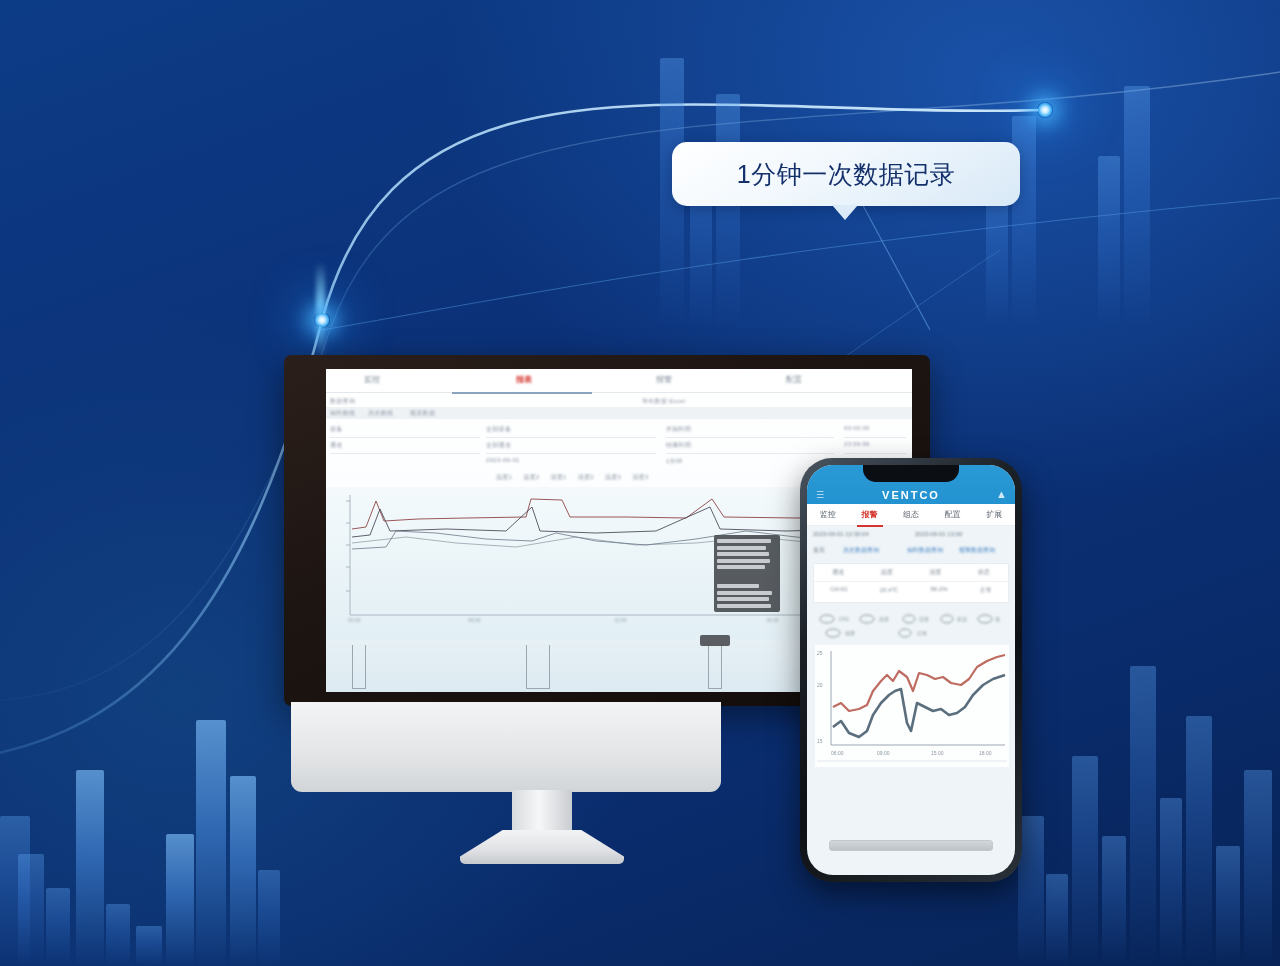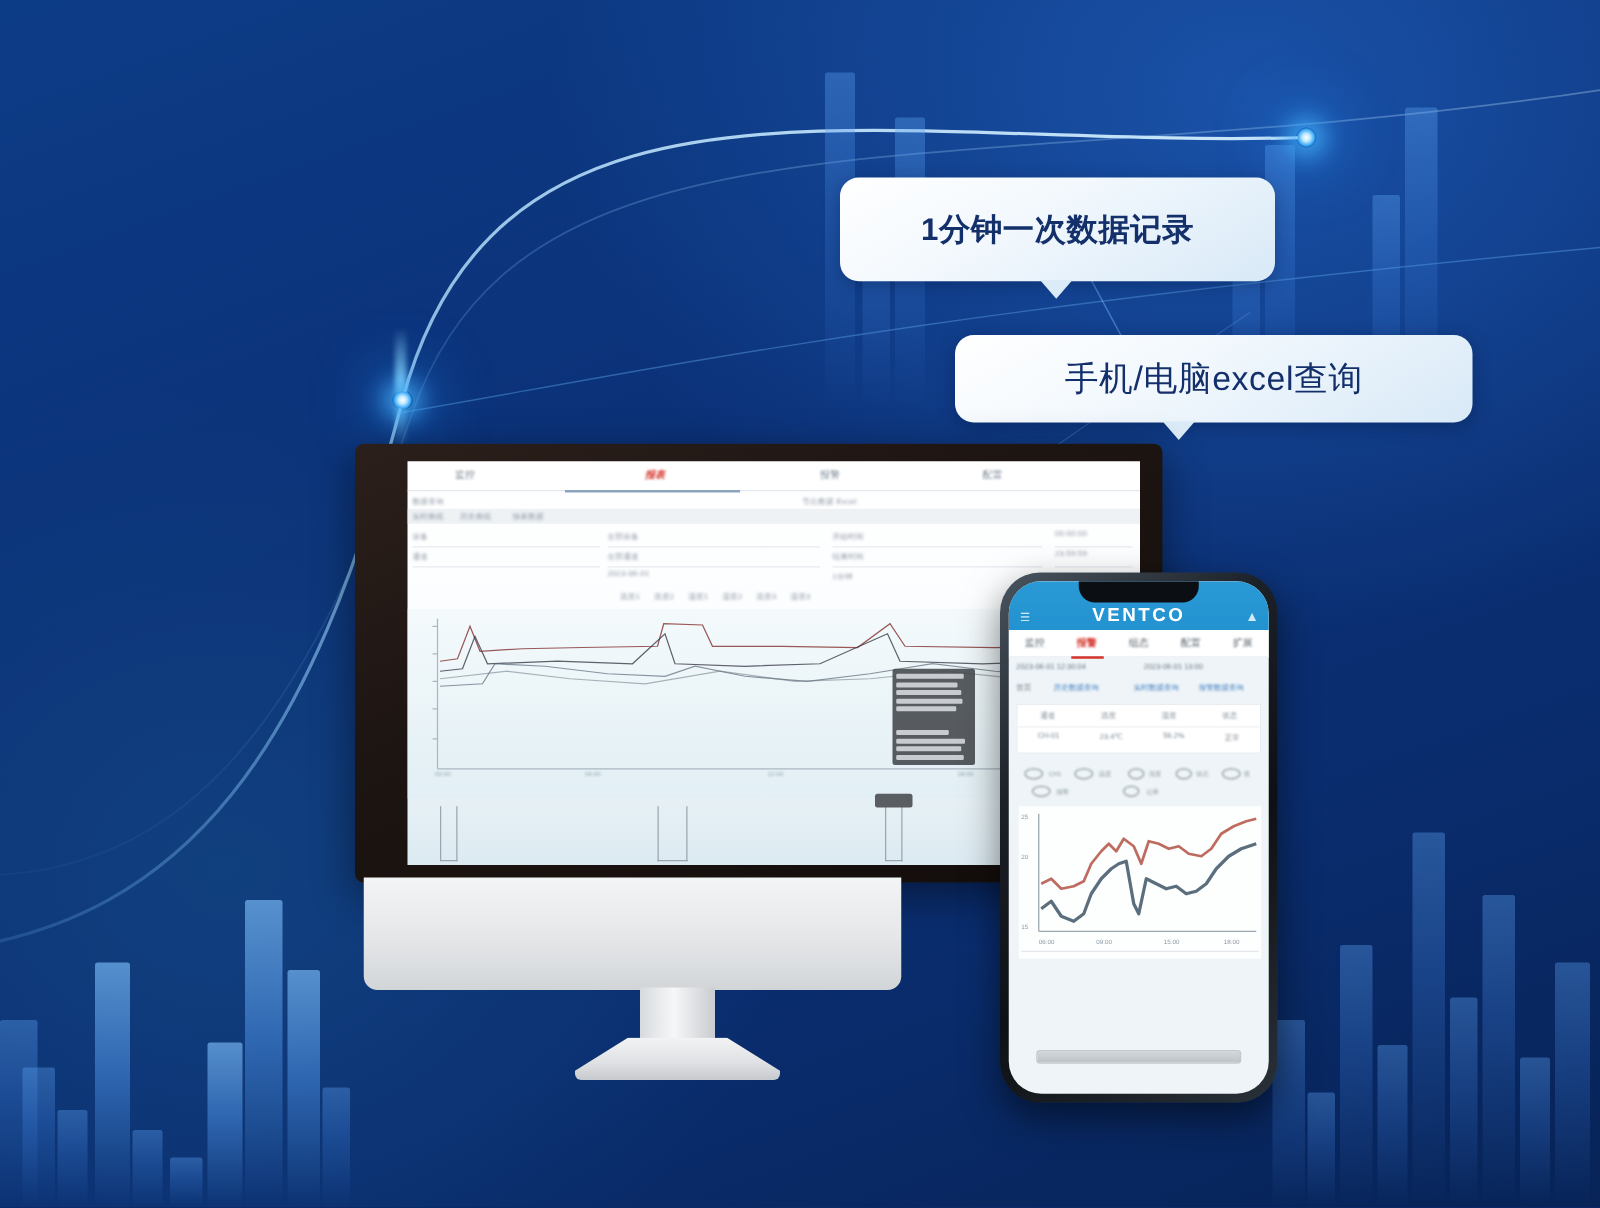--- a/index.html
+++ b/index.html
@@ -41,21 +41,21 @@
     box-shadow:0 3px 14px rgba(0,20,60,.34);
     letter-spacing:.5px;white-space:nowrap;
   }
   .bubble .tail{
     position:absolute;bottom:-14px;width:0;height:0;
     border-left:13px solid transparent;border-right:13px solid transparent;
     border-top:15px solid #dcebf8;
   }
   #b-year{left:330px;top:64px;width:310px;height:84px;font-size:31px;}
   #b-year .tail{left:146px;}
-  #b-minute{left:672px;top:142px;width:348px;height:83px;font-size:25px;font-weight:bold;}
+  #b-minute{left:672px;top:142px;width:348px;height:64px;font-size:25px;}
   #b-minute .tail{left:160px;}
   #b-refresh{left:94px;top:212px;width:440px;height:78px;font-size:30px;}
   #b-refresh .tail{left:196px;}
   #b-excel{left:764px;top:268px;width:414px;height:70px;font-size:27px;}
   #b-excel .tail{left:166px;}
 
   
   #monitor{position:absolute;left:284px;top:355px;width:646px;height:351px;}
   #monitor .bezel{
     position:absolute;inset:0;border-radius:7px;
@@ -79,21 +79,21 @@
   .foot{
     position:absolute;left:460px;top:830px;width:164px;height:34px;
     background:linear-gradient(180deg,#f2f3f4 0%,#dfe1e4 60%,#c6c9cd 100%);
     clip-path:polygon(26% 0%,74% 0%,100% 78%,100% 100%,0% 100%,0% 78%);
     border-radius:0 0 5px 5px;
   }
 
   
   .d-tabs{position:absolute;left:0;top:0;width:100%;height:24px;border-bottom:1px solid #e3e8ec;}
   .d-tab{position:absolute;top:5px;font-size:8px;color:#7d8a96;filter:blur(.9px);}
-  .d-tab.active{color:#d4342c;font-weight:bold;font-style:italic;}
+  .d-tab.active{color:#d4342c;font-weight:bold;}
   .d-tab-underline{position:absolute;top:23px;height:2px;background:#8aa4bd;filter:blur(.6px);}
   .d-row{position:absolute;filter:blur(1.1px);}
   .d-txt{font-size:6px;color:#8892a0;letter-spacing:.3px;}
   .d-line{position:absolute;height:1px;background:#e6ebef;}
   .d-toolbar{position:absolute;left:0;height:12px;background:#eef2f5;}
   .d-chartbox{position:absolute;background:linear-gradient(180deg,#f4fafc 0%,#e2eff4 100%);}
   .d-tooltip{
     position:absolute;background:rgba(74,78,82,.92);border-radius:2px;
     padding:4px 3px;display:flex;flex-direction:column;gap:2.5px;
   }
@@ -114,21 +114,21 @@
   }
   #phone .notch{
     position:absolute;left:50%;transform:translateX(-50%);top:0;
     width:96px;height:17px;background:#0b0e12;border-radius:0 0 13px 13px;z-index:4;
   }
   .p-header{
     position:absolute;left:0;top:0;width:100%;height:39px;
     background:linear-gradient(180deg,#2a9ad6 0%,#2392d0 100%);
     display:flex;align-items:flex-end;justify-content:center;padding-bottom:3px;
   }
-  .p-logo{font-size:15px;color:#fff;letter-spacing:2px;font-weight:bold;filter:blur(.55px);}
+  .p-logo{font-size:11px;color:#fff;letter-spacing:2px;font-weight:bold;filter:blur(.55px);}
   .p-hicon{position:absolute;color:#cfe9f8;font-size:9px;filter:blur(.5px);}
   .p-tabs{position:absolute;left:0;top:39px;width:100%;height:22px;background:#fff;
     display:flex;align-items:center;justify-content:space-around;border-bottom:1px solid #e9eef1;}
   .p-tab{font-size:8px;color:#5a646e;filter:blur(.75px);}
   .p-tab.active{color:#d4342c;font-weight:bold;}
   .p-tab-bar{position:absolute;left:50px;top:60px;width:26px;height:2px;background:#d4342c;filter:blur(.4px);}
   .p-sub{position:absolute;left:0;width:100%;filter:blur(1px);}
   .p-chip{position:absolute;font-size:6px;color:#6f7d8a;}
   .p-link{color:#3f7fc4;}
   .p-grid{position:absolute;left:6px;right:6px;background:#fff;border:1px solid #e8edf1;}
@@ -197,24 +197,20 @@
 
     <div class="light-beam" style="left:316px;top:262px;height:96px;"></div>
     <div class="glow-node" style="left:314px;top:312px;"></div>
     <div class="glow-node" style="left:1037px;top:102px;"></div>
   </div>
 
   <div class="bubble" id="b-minute">
     <span>1分钟一次数据记录</span>
     <span class="tail"></span>
   </div>
-  <div class="bubble" id="b-excel">
-    <span>手机/电脑excel查询</span>
-    <span class="tail"></span>
-  </div>
 
   <div id="monitor">
     <div class="bezel"></div>
     <div class="screen">
 
       <div class="d-tabs">
         <div class="d-tab" style="left:38px;">监控</div>
         <div class="d-tab active" style="left:190px;">报表</div>
         <div class="d-tab" style="left:330px;">报警</div>
         <div class="d-tab" style="left:460px;">配置</div>

